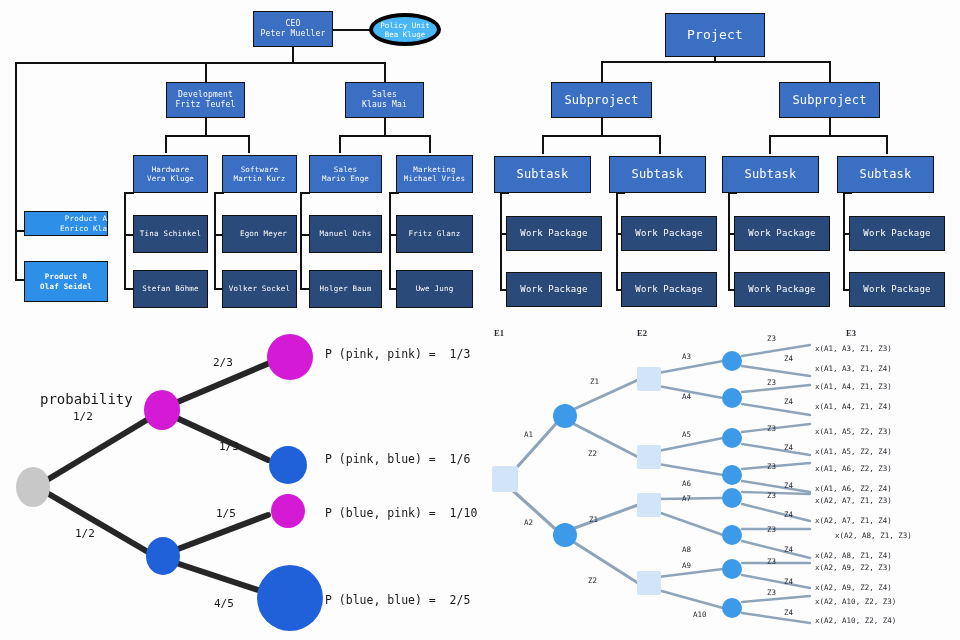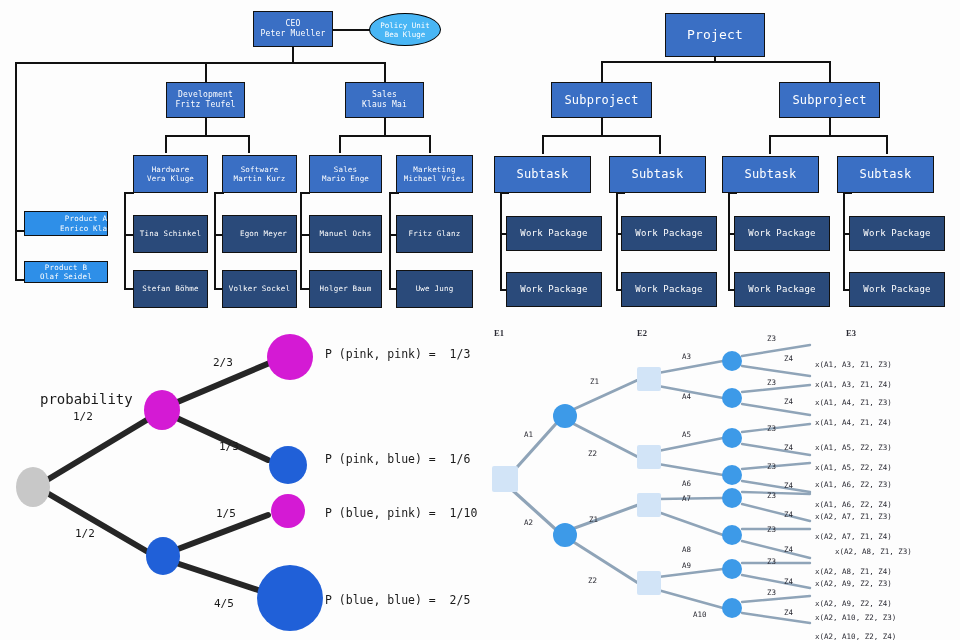--- a/index.html
+++ b/index.html
@@ -30,21 +30,21 @@
   .node .l1{display:block;}
   .node .l2{display:block;}
 
   .n-mid   {background:#3a6fc4;}
   .n-dark  {background:#2a4a7a;}
   .n-bright{background:#2e8fe8;}
 
   .ellipse{
     position:absolute;
     box-sizing:border-box;
-    border:1px solid #000000;
+    border:4px solid #000000;
     border-radius:50%;
     background:#49b6f5;
     color:#ffffff;
     display:flex;flex-direction:column;align-items:center;justify-content:center;
     text-align:center;line-height:1.2;white-space:pre;
     font-family:"DejaVu Sans Mono",monospace;
   }
 
   
   .ln{position:absolute;background:#111;}
@@ -62,21 +62,21 @@
 
   
   .etxt{
     position:absolute;
     font-family:"DejaVu Sans Mono",monospace;
     color:#2a2a33;
     white-space:pre;
   }
   .ehead{font-size:8.5px;font-weight:bold;font-family:Liberation Serif, serif;}
   .elab{font-size:7.5px;}
-  .eout{font-size:7.5px;margin-top:16px;}
+  .eout{font-size:7.5px;}
 </style>
 </head>
 <body>
 
 <div id="canvas">
 
 <div>
 
   <div class="ln" style="left:292px;top:47px;width:2px;height:16px;"></div>
 
@@ -180,21 +180,21 @@
     <span class="l1">Holger Baum</span>
   </div>
   <div class="node n-dark" style="left:396px;top:270px;width:77px;height:38px;font-size:7.5px;">
     <span class="l1">Uwe Jung</span>
   </div>
 
   <div class="node n-bright" style="left:24px;top:211px;width:84px;height:25px;font-size:7.5px;padding-left:40px;">
     <span class="l1">Product A</span>
     <span class="l2">Enrico Klar</span>
   </div>
-  <div class="node n-bright" style="left:24px;top:261px;width:84px;height:22px;font-size:7.5px;">
+  <div class="node n-bright" style="left:24px;top:261px;width:84px;height:41px;font-size:7.5px;font-weight:bold;">
     <span class="l1">Product B</span>
     <span class="l2">Olaf Seidel</span>
   </div>
 </div>
 
 <div>
 
   <div class="ln" style="left:714px;top:48px;width:2px;height:14px;"></div>
   <div class="ln" style="left:601px;top:61px;width:229px;height:2px;"></div>
   <div class="ln" style="left:601px;top:61px;width:2px;height:22px;"></div>

